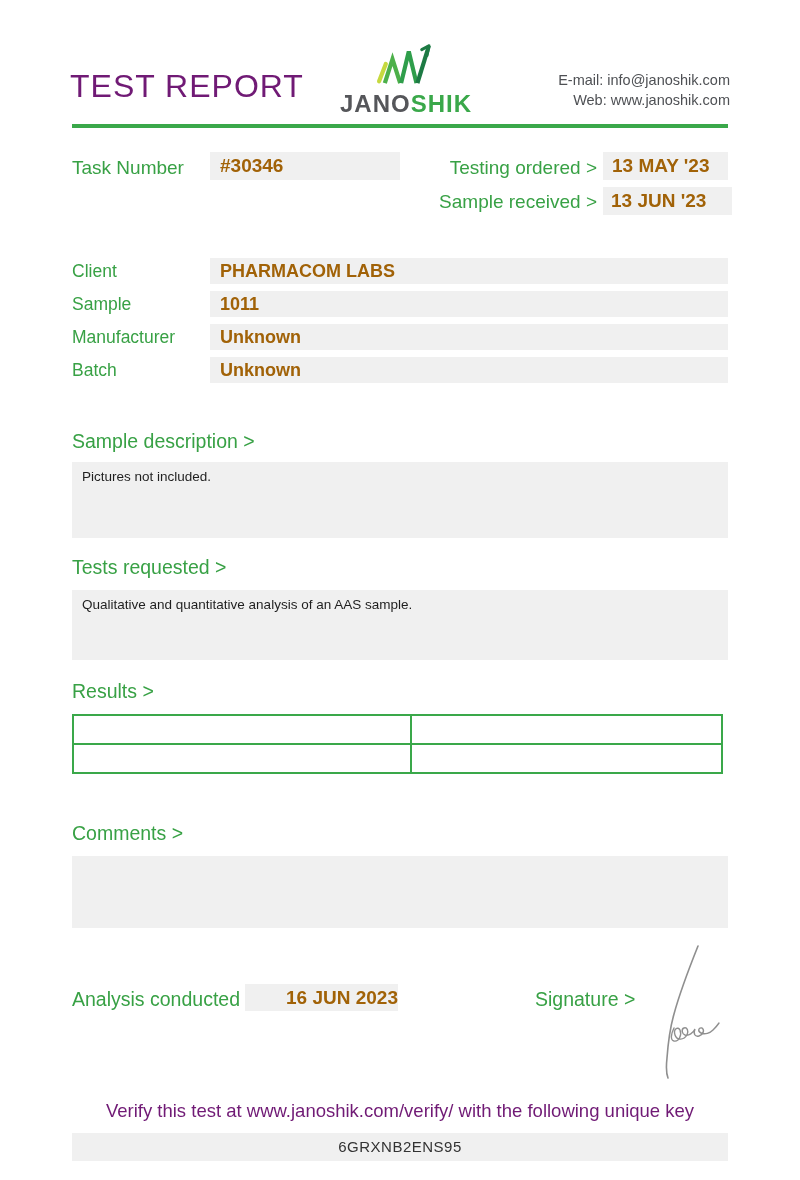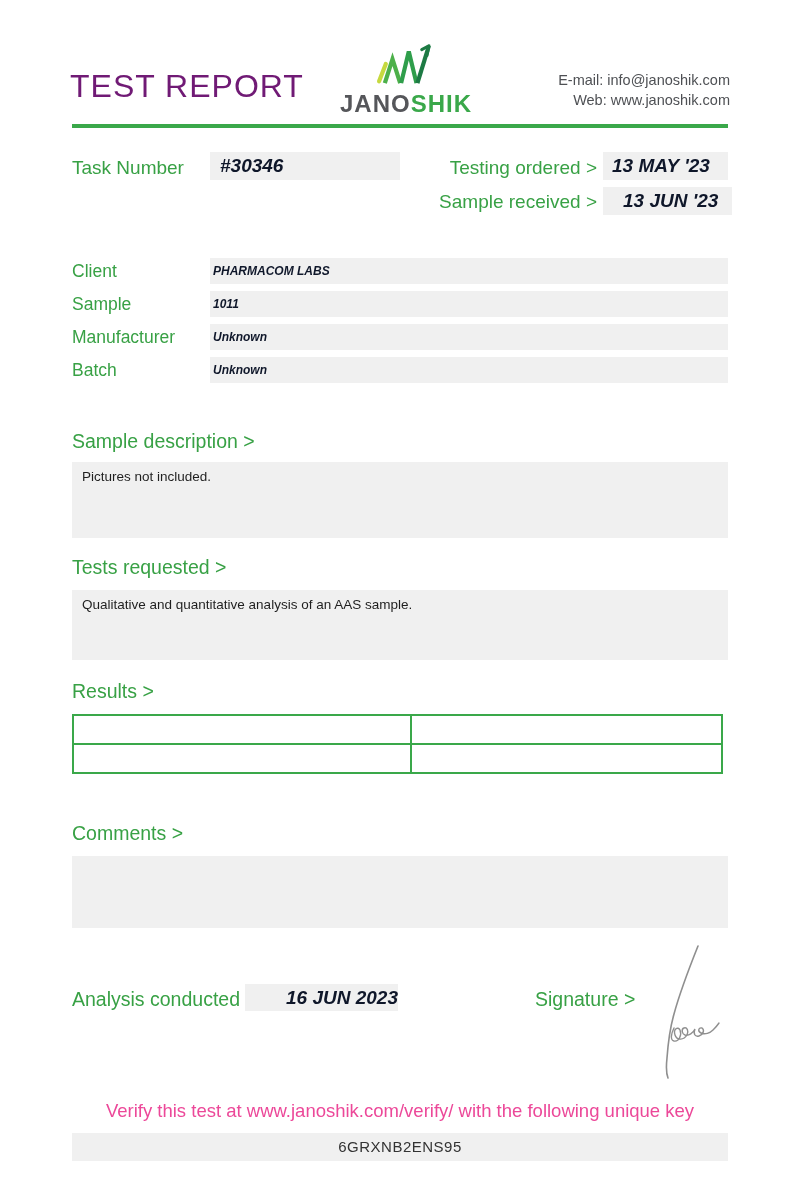--- a/index.html
+++ b/index.html
@@ -12,52 +12,52 @@
   .title{left:70px;top:70px;font-size:32px;letter-spacing:1px;color:#701a75;line-height:1;}
   .logo{left:340px;top:40px;width:128px;text-align:center;}
   .logo .wordmark{font-size:24px;font-weight:bold;letter-spacing:1px;line-height:1;margin-top:2px;}
   .wm-gray{color:#55565a;}
   .wm-green{color:#3aa84a;}
   .contact{right:70px;top:70px;text-align:right;font-size:14.5px;line-height:20px;color:#4e5054;}
   .divider{left:72px;top:124px;width:656px;height:4px;background:#3aa84a;}
   
   .glabel{color:#38a145;font-size:19px;line-height:1.2;}
   .glabel-sm{color:#38a145;font-size:17.5px;line-height:1.2;}
-  .vbox{background:#f0f0f0;color:#0f172a;font-weight:600;font-style:italic;}
+  .vbox{background:#f0f0f0;color:#a16207;font-weight:600;}
   .task-label{left:72px;top:157px;}
   .task-box{left:210px;top:152px;width:190px;height:28px;line-height:28px;padding-left:10px;font-size:19px;box-sizing:border-box;}
   .ordered-label{left:430px;top:157px;width:167px;text-align:right;}
   .ordered-box{left:603px;top:152px;width:125px;height:28px;line-height:28px;padding-left:9px;font-size:19px;box-sizing:border-box;}
   .received-label{left:430px;top:191px;width:167px;text-align:right;}
-  .received-box{left:603px;top:187px;width:129px;height:28px;line-height:28px;padding-left:20px;font-size:19px;box-sizing:border-box;}
+  .received-box{left:603px;top:187px;width:129px;height:28px;line-height:28px;padding-left:8px;font-size:19px;box-sizing:border-box;}
   
   .info{left:72px;top:258px;width:656px;}
   .info-row{position:relative;height:26px;margin-bottom:7px;}
   .info-row .lbl{position:absolute;left:0;top:3px;}
-  .info-row .val{position:absolute;left:138px;top:0;width:518px;height:26px;line-height:26px;padding-left:3px;font-size:12px;box-sizing:border-box;}
+  .info-row .val{position:absolute;left:138px;top:0;width:518px;height:26px;line-height:26px;padding-left:10px;font-size:18px;box-sizing:border-box;}
   
   .sec-head{font-size:19.5px;}
   .head-desc{left:72px;top:430px;}
   .box-desc{left:72px;top:462px;width:656px;height:76px;}
   .head-tests{left:72px;top:556px;}
   .box-tests{left:72px;top:590px;width:656px;height:70px;}
   .head-results{left:72px;top:680px;}
   .head-comments{left:72px;top:822px;}
   .box-comments{left:72px;top:856px;width:656px;height:72px;}
   .graybox{background:#f0f0f0;font-size:13.5px;color:#1f1f1f;padding:7px 10px;box-sizing:border-box;}
   
   .results-table{left:72px;top:714px;width:651px;border-collapse:collapse;table-layout:fixed;}
   .results-table td{border:2px solid #3aa84a;height:27px;font-size:14.5px;color:#141414;padding:0 0 0 10px;background:#fff;}
   .results-table td.c1{width:326px;}
   
   .analysis-label{left:72px;top:988px;}
   .analysis-box{left:245px;top:984px;width:153px;height:27px;line-height:27px;padding-left:8px;font-size:19px;box-sizing:border-box;text-align:right;}
   .sig-label{left:535px;top:988px;}
   .sig{left:638px;top:940px;}
-  .verify-line{left:72px;top:1100px;width:656px;text-align:center;font-size:18.5px;color:#ec4899;white-space:nowrap;}
+  .verify-line{left:72px;top:1100px;width:656px;text-align:center;font-size:18.5px;color:#701a75;white-space:nowrap;}
   .key-box{left:72px;top:1133px;width:656px;height:28px;line-height:28px;background:#f0f0f0;text-align:center;
            font-size:15px;letter-spacing:0.5px;color:#333;}
 </style>
 </head>
 <body>
 
 <div class="page">
 
   <div class="abs title">TEST REPORT</div>
 

